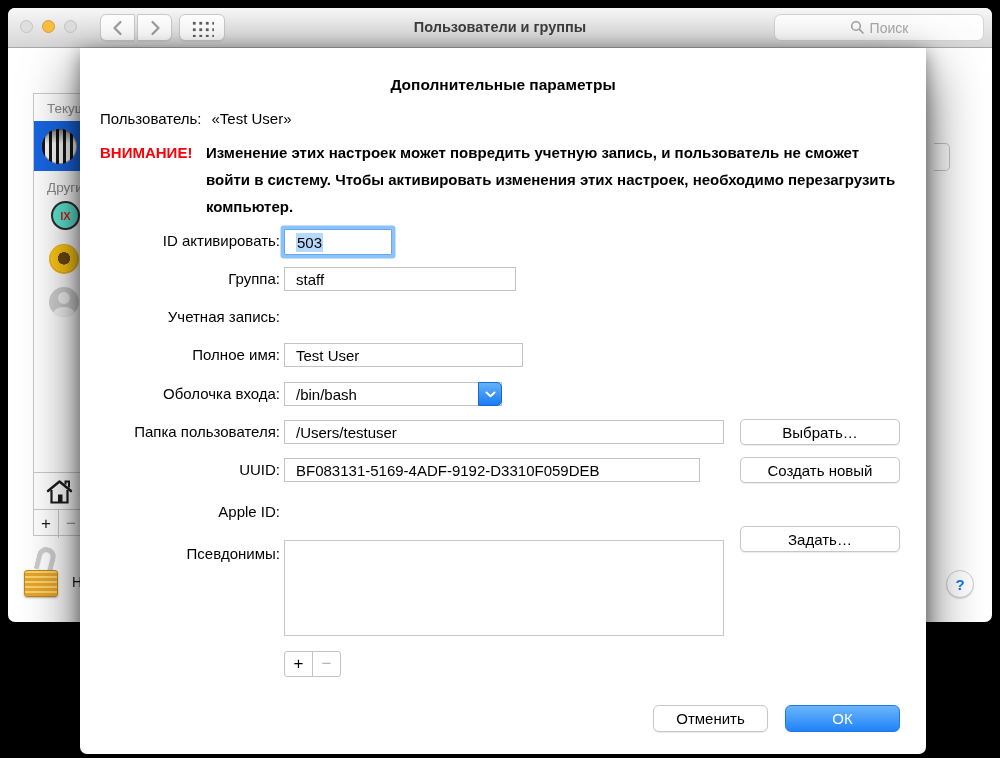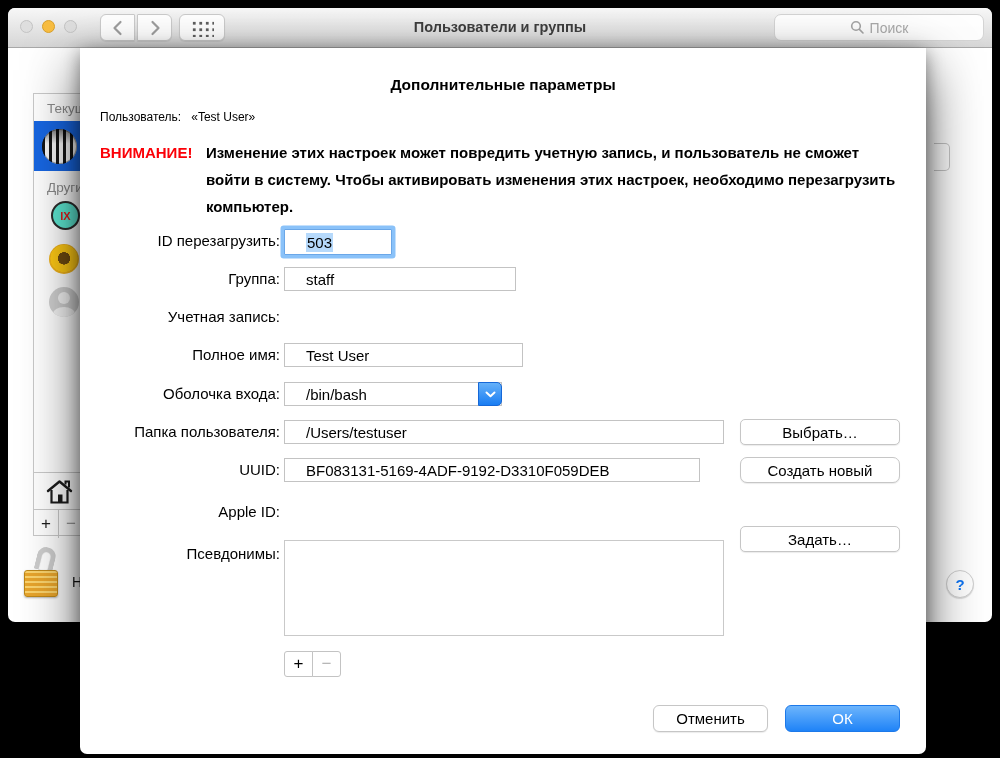--- a/index.html
+++ b/index.html
@@ -64,40 +64,40 @@
   
   .helpbtn{position:absolute;left:946px;top:570px;width:28px;height:28px;border-radius:50%;background:#fff;
     border:1px solid #d0d0d0;box-shadow:0 1px 1px rgba(0,0,0,.15);display:flex;align-items:center;justify-content:center;
     color:#1076f5;font-size:15px;font-weight:bold;z-index:1;box-sizing:border-box;}
   .partial-field{position:absolute;left:926px;top:135px;width:16px;height:28px;background:#fff;
     border:1px solid #c6c6c6;border-left:none;border-radius:0 5px 5px 0;z-index:1;box-sizing:border-box;}
   
   .sheet{position:absolute;left:80px;top:48px;width:846px;height:706px;background:#fff;border-radius:0 0 7px 7px;z-index:5;
     box-shadow:0 22px 55px rgba(0,0,0,.65),0 4px 18px rgba(0,0,0,.4);}
   .dlg-title{position:absolute;left:0;right:0;top:28px;text-align:center;font-size:15.5px;font-weight:bold;}
-  .user-line{position:absolute;left:20px;top:62px;font-size:12px;display:flex;gap:10px;}
+  .user-line{position:absolute;left:20px;top:62px;font-size:15px;display:flex;gap:10px;}
   .warning{position:absolute;left:20px;top:91px;width:802px;display:flex;font-size:15px;font-weight:bold;line-height:27px;}
   .warn-label{width:106px;flex:0 0 106px;color:#fb0007;}
   .warn-text{flex:1;}
   .flabel{position:absolute;left:0;width:200px;text-align:right;font-size:15px;white-space:nowrap;}
   .tfield{position:absolute;left:204px;height:24px;border:1px solid #c3c3c3;background:#fff;font-size:15px;
-    display:flex;align-items:center;padding-left:21px;box-sizing:border-box;}
+    display:flex;align-items:center;padding-left:11px;box-sizing:border-box;}
   .tfield.focused{height:26px;border:1px solid #6ba7e8;box-shadow:0 0 0 3.5px #8ac2f9;border-radius:1px;}
   .sel-text{background:#b6d9fb;padding:1px 1px;}
   .combo-btn{position:absolute;right:-1px;top:-1px;width:24px;height:24px;border-radius:0 5px 5px 0;
     background:linear-gradient(#66b1f9,#1a7df2);border:1px solid #1668d8;box-sizing:border-box;
     display:flex;align-items:center;justify-content:center;}
   .listbox{position:absolute;left:204px;top:492px;width:440px;height:96px;border:1px solid #c9c9c9;background:#fff;box-sizing:border-box;}
   .pm{position:absolute;width:29px;height:26px;border:1px solid #c3c3c3;background:#fff;display:flex;align-items:center;
     justify-content:center;font-size:17px;box-sizing:border-box;}
   .pm-add{left:204px;top:603px;border-radius:3px 0 0 3px;}
   .pm-rem{left:232px;top:603px;border-radius:0 3px 3px 0;color:#b4b4b4;}
   .sbtn{position:absolute;left:660px;width:160px;height:26px;border:1px solid #c6c6c6;border-radius:5px;background:#fff;
     display:flex;align-items:center;justify-content:center;font-size:15px;box-shadow:0 1px 1px rgba(0,0,0,.08);box-sizing:border-box;}
-  .btn-choose{top:371px;}.btn-create{top:409px;border-radius:7px;}.btn-set{top:448px;margin-top:30px;}
+  .btn-choose{top:371px;}.btn-create{top:409px;}.btn-set{top:448px;margin-top:30px;}
   .btn-cancel{position:absolute;left:573px;top:657px;width:115px;height:27px;border:1px solid #c6c6c6;border-radius:6px;
     background:#fff;display:flex;align-items:center;justify-content:center;font-size:15px;
     box-shadow:0 1px 1px rgba(0,0,0,.08);box-sizing:border-box;}
   .btn-ok{position:absolute;left:705px;top:657px;width:115px;height:27px;border:1px solid #1d79e9;border-radius:6px;
     background:linear-gradient(#6db5fc,#1f83f7);color:#fff;display:flex;align-items:center;justify-content:center;
     font-size:15px;box-sizing:border-box;}
 </style>
 </head>
 <body>
 
@@ -171,21 +171,21 @@
   <div class="user-line">
     <span>Пользователь:</span>
     <span>«Test User»</span>
   </div>
 
   <div class="warning">
     <div class="warn-label">ВНИМАНИЕ!</div>
     <div class="warn-text">Изменение этих настроек может повредить учетную запись, и пользователь не сможет войти в систему. Чтобы активировать изменения этих настроек, необходимо перезагрузить компьютер.</div>
   </div>
 
-  <div class="flabel" style="top:184px">ID перезагрузить:</div>
+  <div class="flabel" style="top:184px">ID активировать:</div>
   <div class="tfield focused" style="top:181px;width:108px">
     <span class="sel-text">503</span>
   </div>
 
   <div class="flabel" style="top:222px">Группа:</div>
   <div class="tfield" style="top:219px;width:232px">
     <span>staff</span>
   </div>
 
   <div class="flabel" style="top:260px">Учетная запись:</div>

